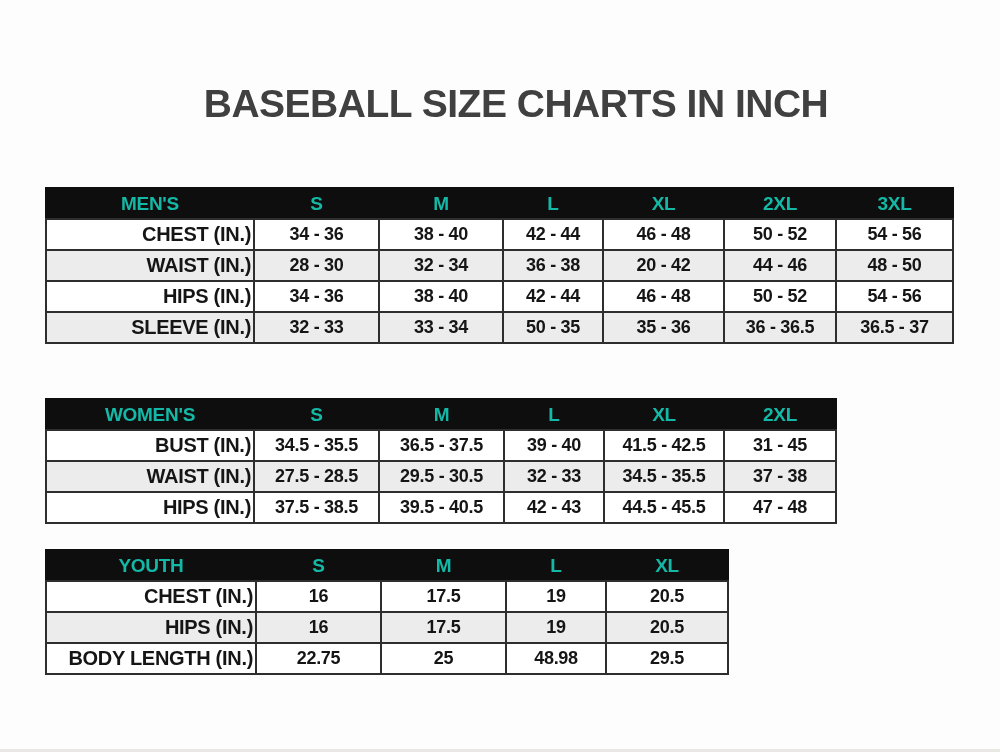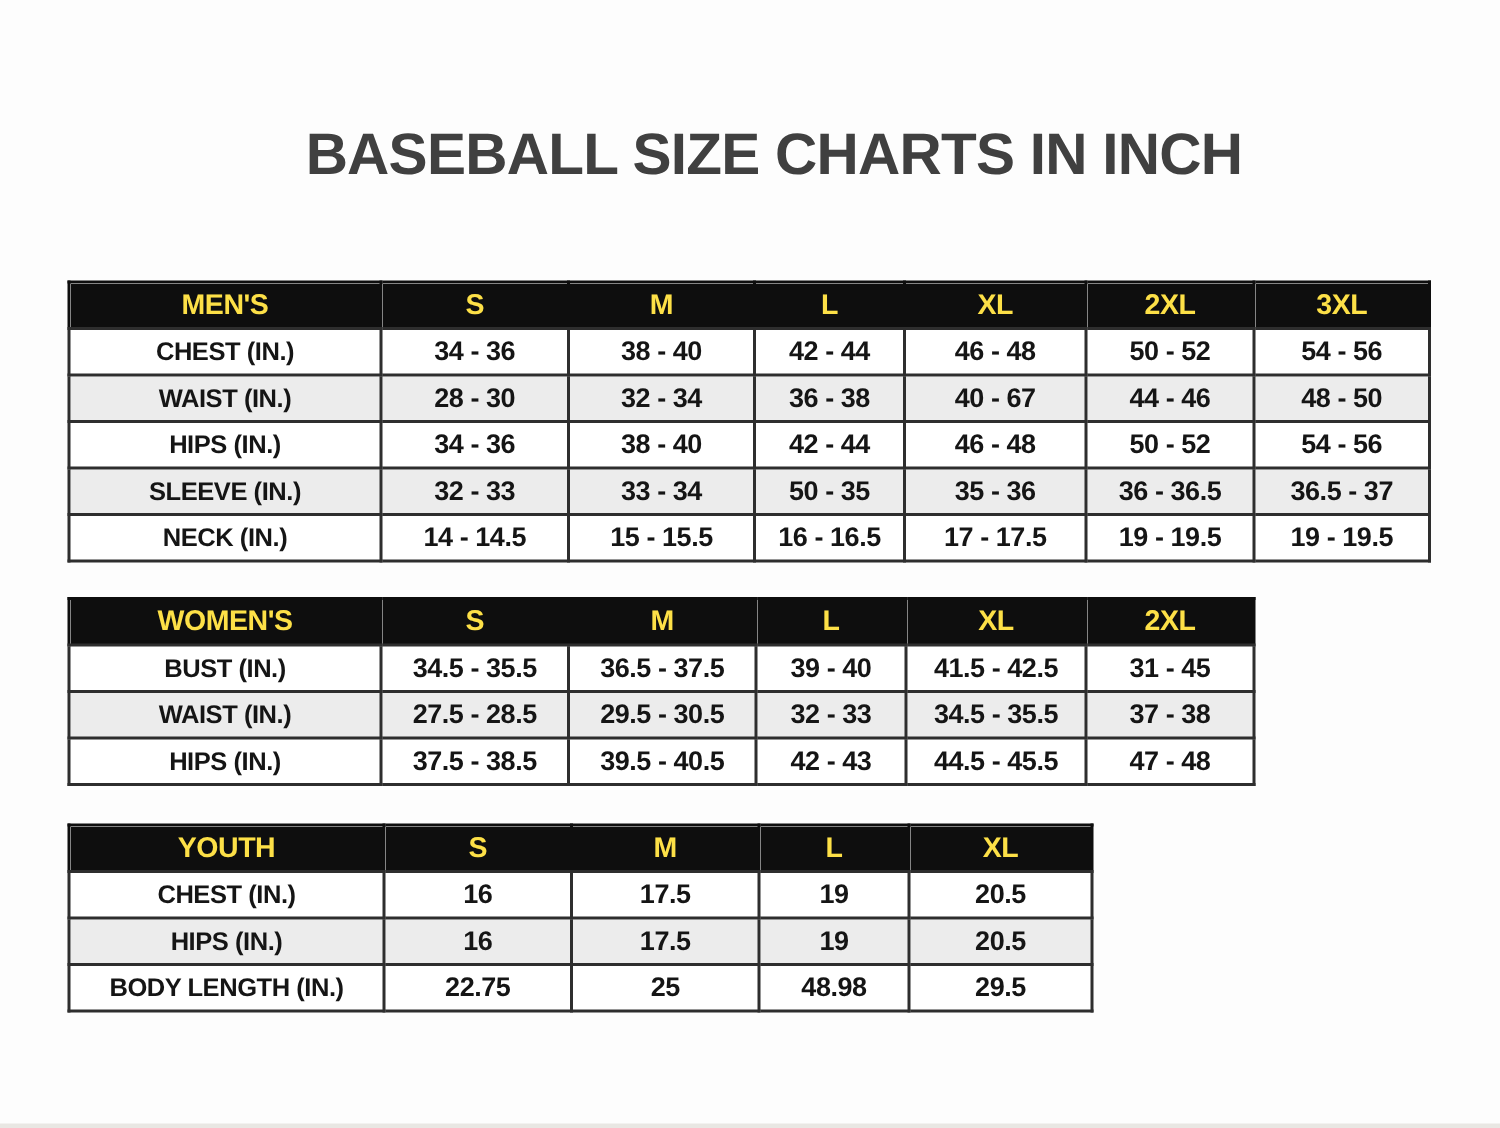--- a/index.html
+++ b/index.html
@@ -35,30 +35,30 @@
     text-align: center;
     vertical-align: middle;
     font-weight: 700;
     box-sizing: border-box;
     letter-spacing: -0.3px;
     white-space: nowrap;
     overflow: hidden;
   }
   .size-table thead th {
     background: #0e0e0e;
-    color: #fde047;
+    color: #14b8a6;
     font-size: 19px;
     border: 2px solid #0e0e0e;
     border-bottom: 2px solid #2e2e2e;
   }
   .size-table tbody th, .size-table tbody td {
     border: 2px solid #2e2e2e;
     color: #151515;
   }
-  .size-table tbody th { font-size: 17px; }
+  .size-table tbody th { font-size: 20px; text-align: right; }
   .size-table tbody td { font-size: 18px; }
   .size-table tbody tr:nth-child(odd)  { background: #ffffff; }
   .size-table tbody tr:nth-child(even) { background: #ececec; }
   .scan-edge-bottom {
     position: absolute;
     left: 0; bottom: 0;
     width: 1000px; height: 3px;
     background: #e9e7e3;
   }
 </style>
@@ -97,21 +97,21 @@
           <td>42 - 44</td>
           <td>46 - 48</td>
           <td>50 - 52</td>
           <td>54 - 56</td>
         </tr>
         <tr>
           <th>WAIST (IN.)</th>
           <td>28 - 30</td>
           <td>32 - 34</td>
           <td>36 - 38</td>
-          <td>40 - 67</td>
+          <td>20 - 42</td>
           <td>44 - 46</td>
           <td>48 - 50</td>
         </tr>
         <tr>
           <th>HIPS (IN.)</th>
           <td>34 - 36</td>
           <td>38 - 40</td>
           <td>42 - 44</td>
           <td>46 - 48</td>
           <td>50 - 52</td>
@@ -119,29 +119,20 @@
         </tr>
         <tr>
           <th>SLEEVE (IN.)</th>
           <td>32 - 33</td>
           <td>33 - 34</td>
           <td>50 - 35</td>
           <td>35 - 36</td>
           <td>36 - 36.5</td>
           <td>36.5 - 37</td>
         </tr>
-        <tr>
-          <th>NECK (IN.)</th>
-          <td>14 - 14.5</td>
-          <td>15 - 15.5</td>
-          <td>16 - 16.5</td>
-          <td>17 - 17.5</td>
-          <td>19 - 19.5</td>
-          <td>19 - 19.5</td>
-        </tr>
       </tbody>
     </table>
     <table class="size-table" style="top: 398px; padding-left: 43px;">
       <colgroup>
         <col style="width: 208px;">
         <col style="width: 125px;">
         <col style="width: 125px;">
         <col style="width: 100px;">
         <col style="width: 120px;">
         <col style="width: 112px;">

